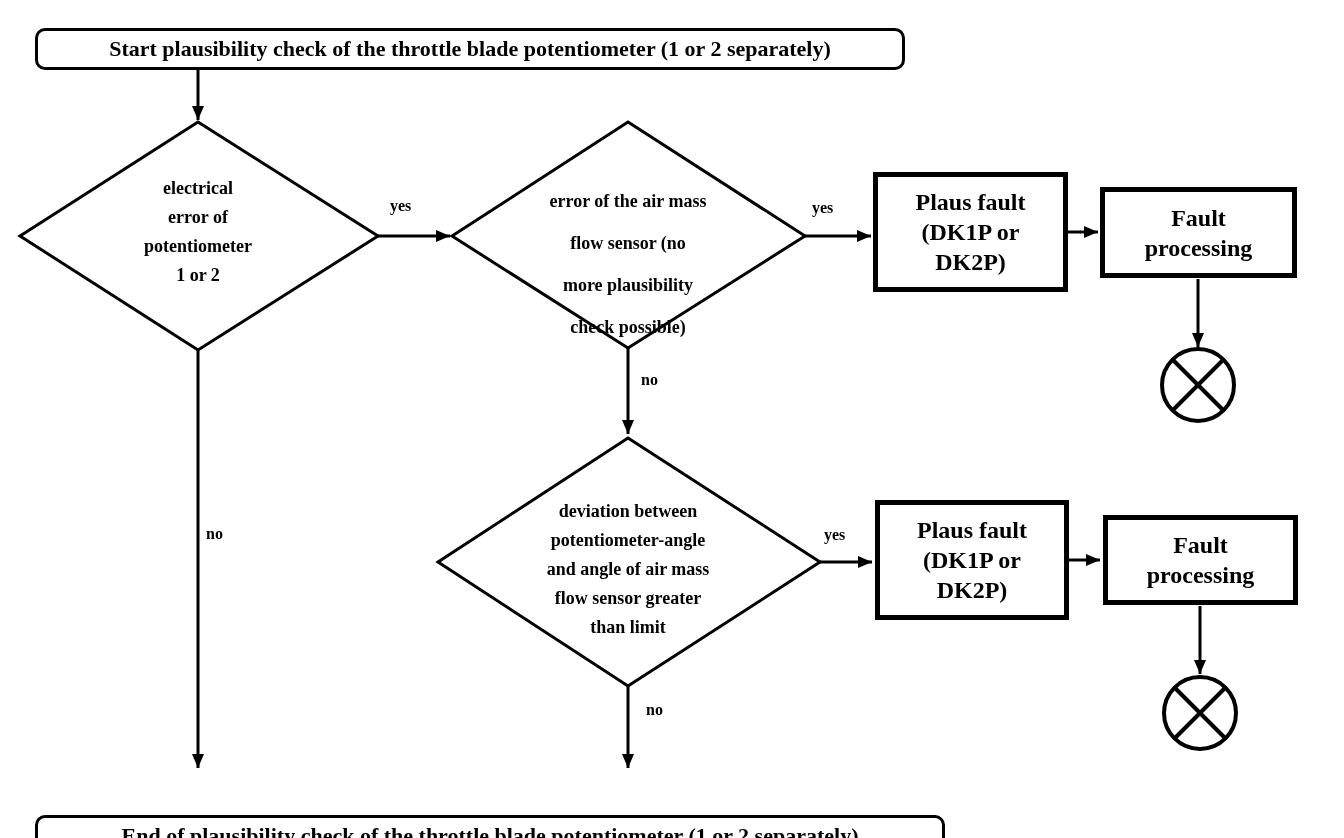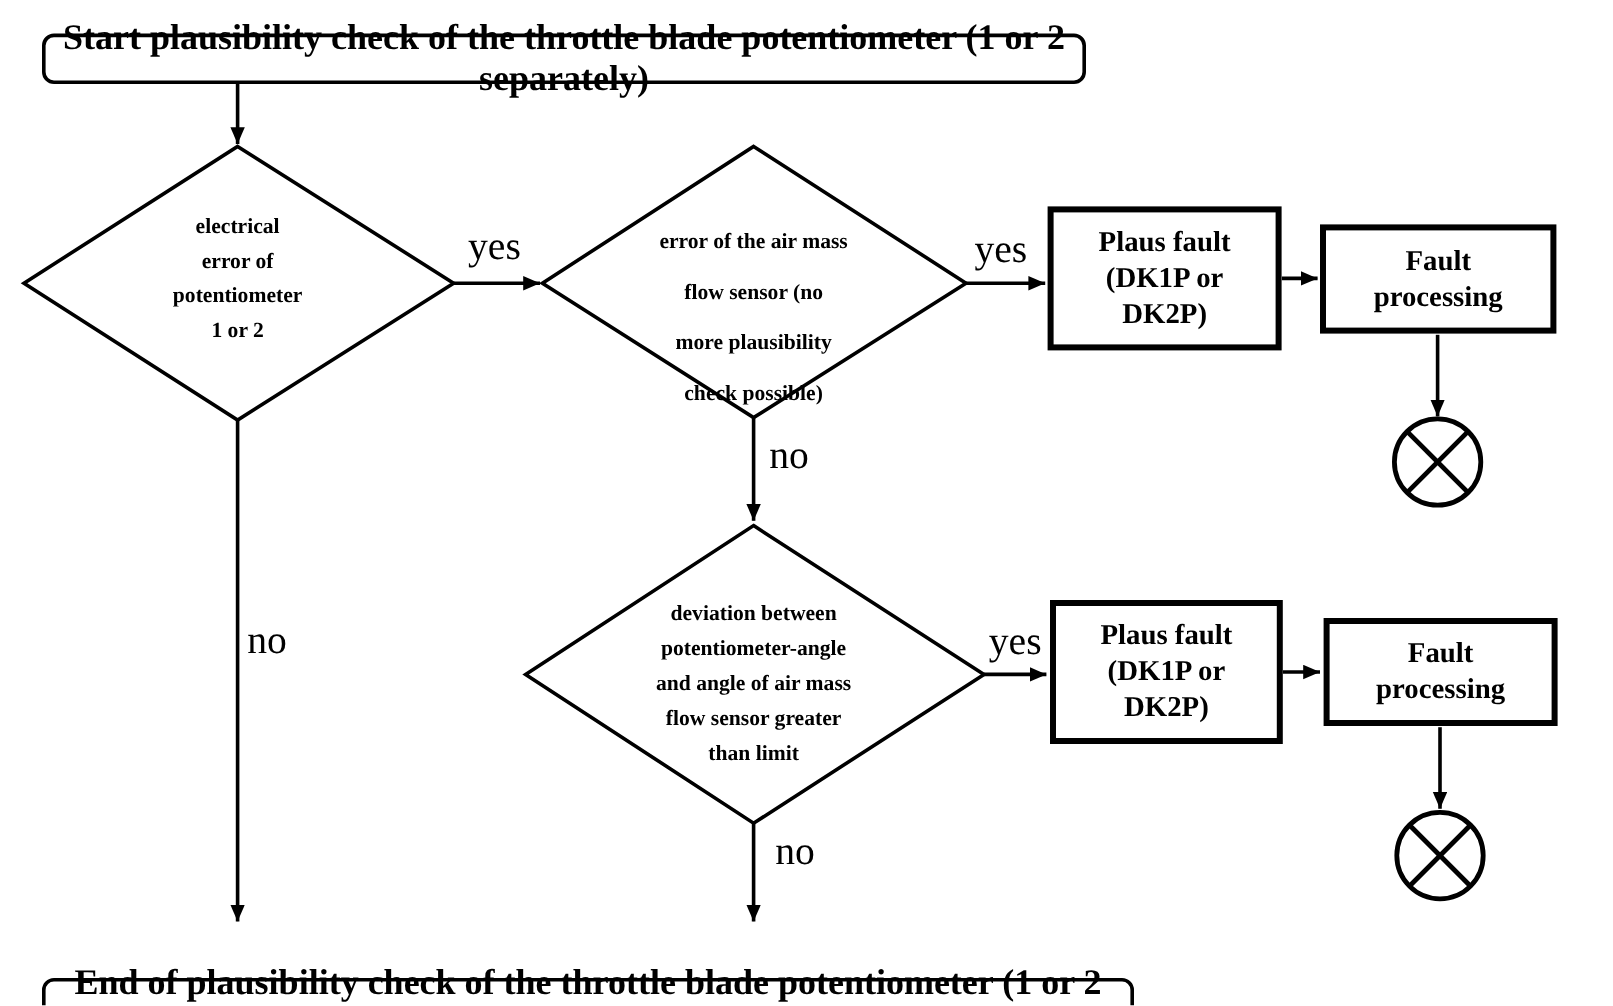--- a/index.html
+++ b/index.html
@@ -27,41 +27,41 @@
     display: flex;
     align-items: center;
     justify-content: center;
     text-align: center;
     font-weight: bold;
     background: #ffffff;
   }
   .terminator {
     border: 3px solid #000000;
     border-radius: 10px;
-    font-size: 30px;
+    font-size: 22px;
   }
   .process {
     border: 5px solid #000000;
     font-size: 24px;
     line-height: 30px;
   }
   .dtext {
     position: absolute;
     text-align: center;
     font-weight: bold;
     font-size: 18px;
     line-height: 29px;
   }
   .multiline {
     white-space: pre-line;
   }
   .edge-label {
     position: absolute;
-    font-weight: normal;
-    font-size: 33px;
+    font-weight: bold;
+    font-size: 16px;
     line-height: 24px;
   }
 </style>
 </head>
 <body>
 
 <div class="canvas">
 
   <svg class="shapes" width="1344" height="838" viewBox="0 0 1344 838">
     <defs>

